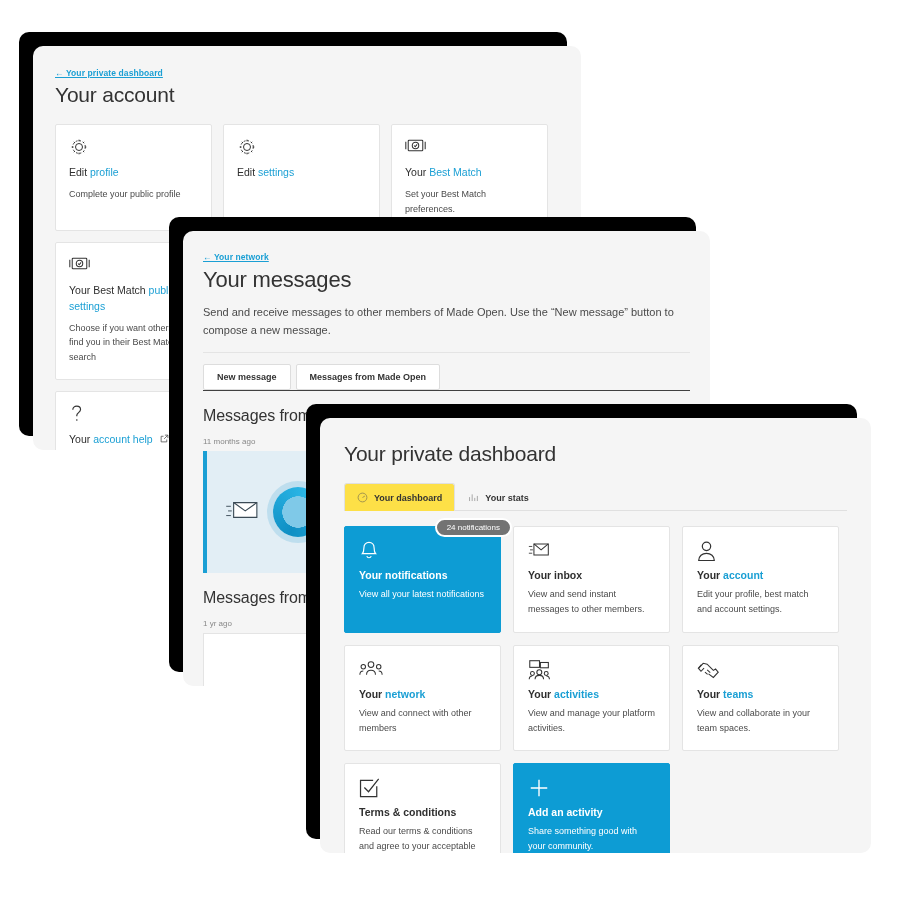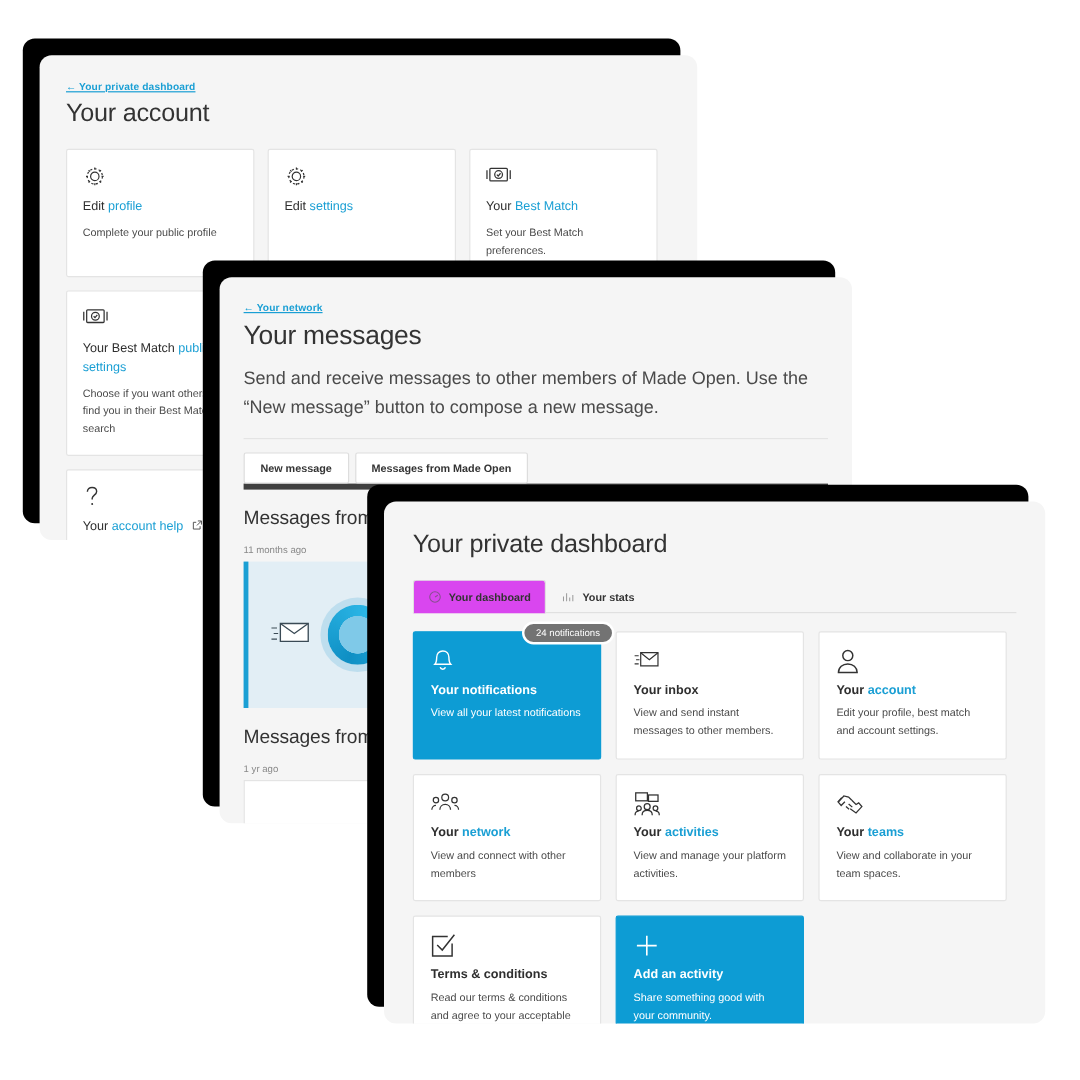--- a/index.html
+++ b/index.html
@@ -70,25 +70,25 @@
   #panel-account{left:33px;top:46px;width:548px;height:404px;}
   #panel-account .panel-inner{padding:16px 22px 20px 22px;}
   #panel-account .card{width:157px;min-height:94px;}
   #panel-account .row2{margin-top:11px;}
   #panel-account .row2 .card{min-height:84px;}
 
   
   #panel-messages{left:183px;top:231px;width:527px;height:455px;}
   #panel-messages .panel-inner{padding:15px 20px 0 20px;}
   .intro{
-    font-size:15px;color:#4a4a4a;line-height:1.6;
+    font-size:11px;color:#4a4a4a;line-height:1.6;
     margin:11px 0 0 0;padding-bottom:13px;
     border-bottom:1px solid #e4e4e4;
   }
-  .btn-row{display:flex;gap:5px;padding:11px 0 0 0;border-bottom:5px solid #404040;}
+  .btn-row{display:flex;gap:5px;padding:11px 0 0 0;border-bottom:1px solid #404040;}
   .btn{
     background:#ffffff;border:1px solid #dddddd;border-radius:2px;
     font-size:9px;font-weight:700;color:#333333;
     padding:7px 13px;font-family:inherit;cursor:pointer;
   }
   .sec-title{
     font-size:16px;font-weight:400;color:#333333;
     margin:16px 0 0 0;letter-spacing:-.1px;
   }
   .stamp{font-size:8px;color:#888888;margin:12px 0 5px 0;}
@@ -117,21 +117,21 @@
   #panel-dashboard{left:320px;top:418px;width:551px;height:435px;}
   #panel-dashboard .panel-inner{padding:0 24px 0 24px;}
   .dash-title{font-size:21px;font-weight:400;color:#333;margin:0;padding:24px 0 0 0;letter-spacing:-.2px;}
   .tabs{display:flex;align-items:flex-end;border-bottom:1px solid #e0e0e0;margin-top:17px;}
   .tab{
     display:flex;align-items:center;gap:6px;
     font-size:9px;font-weight:700;color:#333333;
     padding:8px 12px;border:1px solid transparent;border-bottom:none;
     border-radius:3px 3px 0 0;margin-bottom:-1px;cursor:pointer;
   }
-  .tab.active{background:#d946ef;border-color:#e0e0e0;}
+  .tab.active{background:#fde047;border-color:#e0e0e0;}
   .tab .tico{display:inline-flex;opacity:.62;}
 
   .dash-grid{display:flex;flex-wrap:wrap;gap:12px;margin-top:15px;}
   .dcard{
     width:157px;box-sizing:border-box;
     background:#ffffff;border:1px solid #e4e4e4;border-radius:2px;
     padding:13px 14px 14px 14px;position:relative;min-height:88px;
   }
   .dcard.blue{background:#0d9cd4;border-color:#0d9cd4;}
   .dcard .ico{height:22px;display:block;margin-bottom:7px;}

